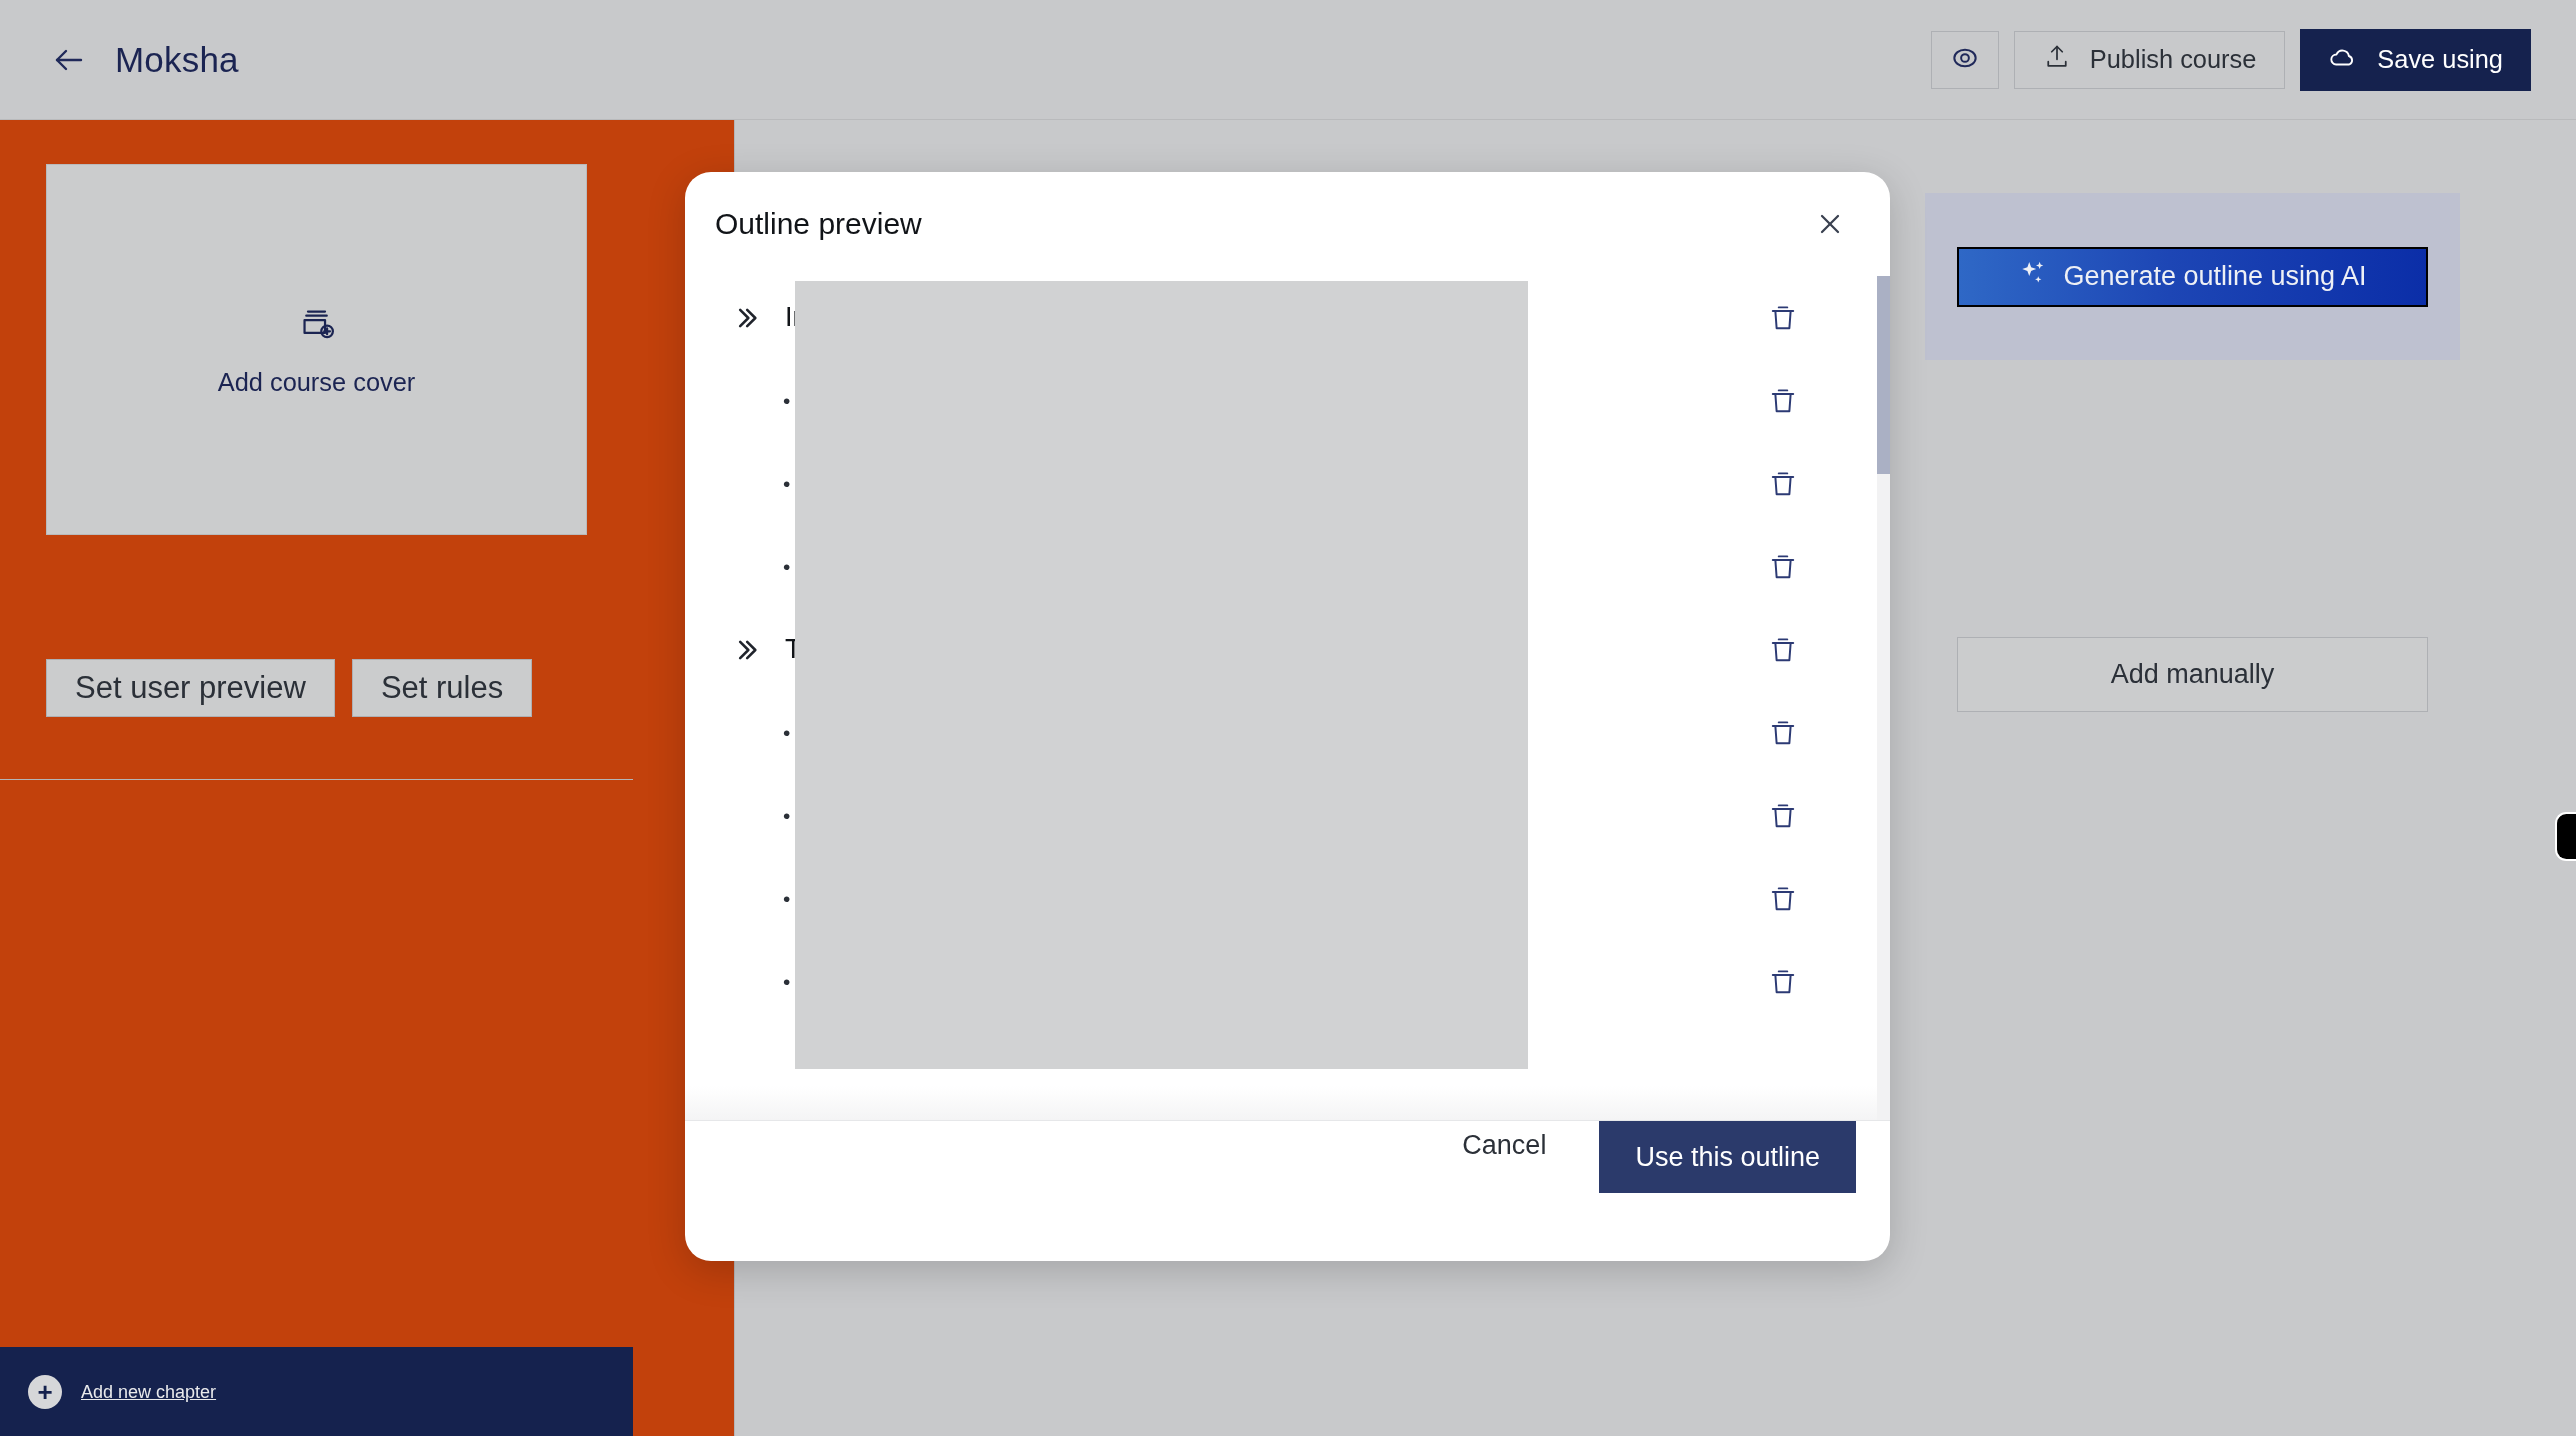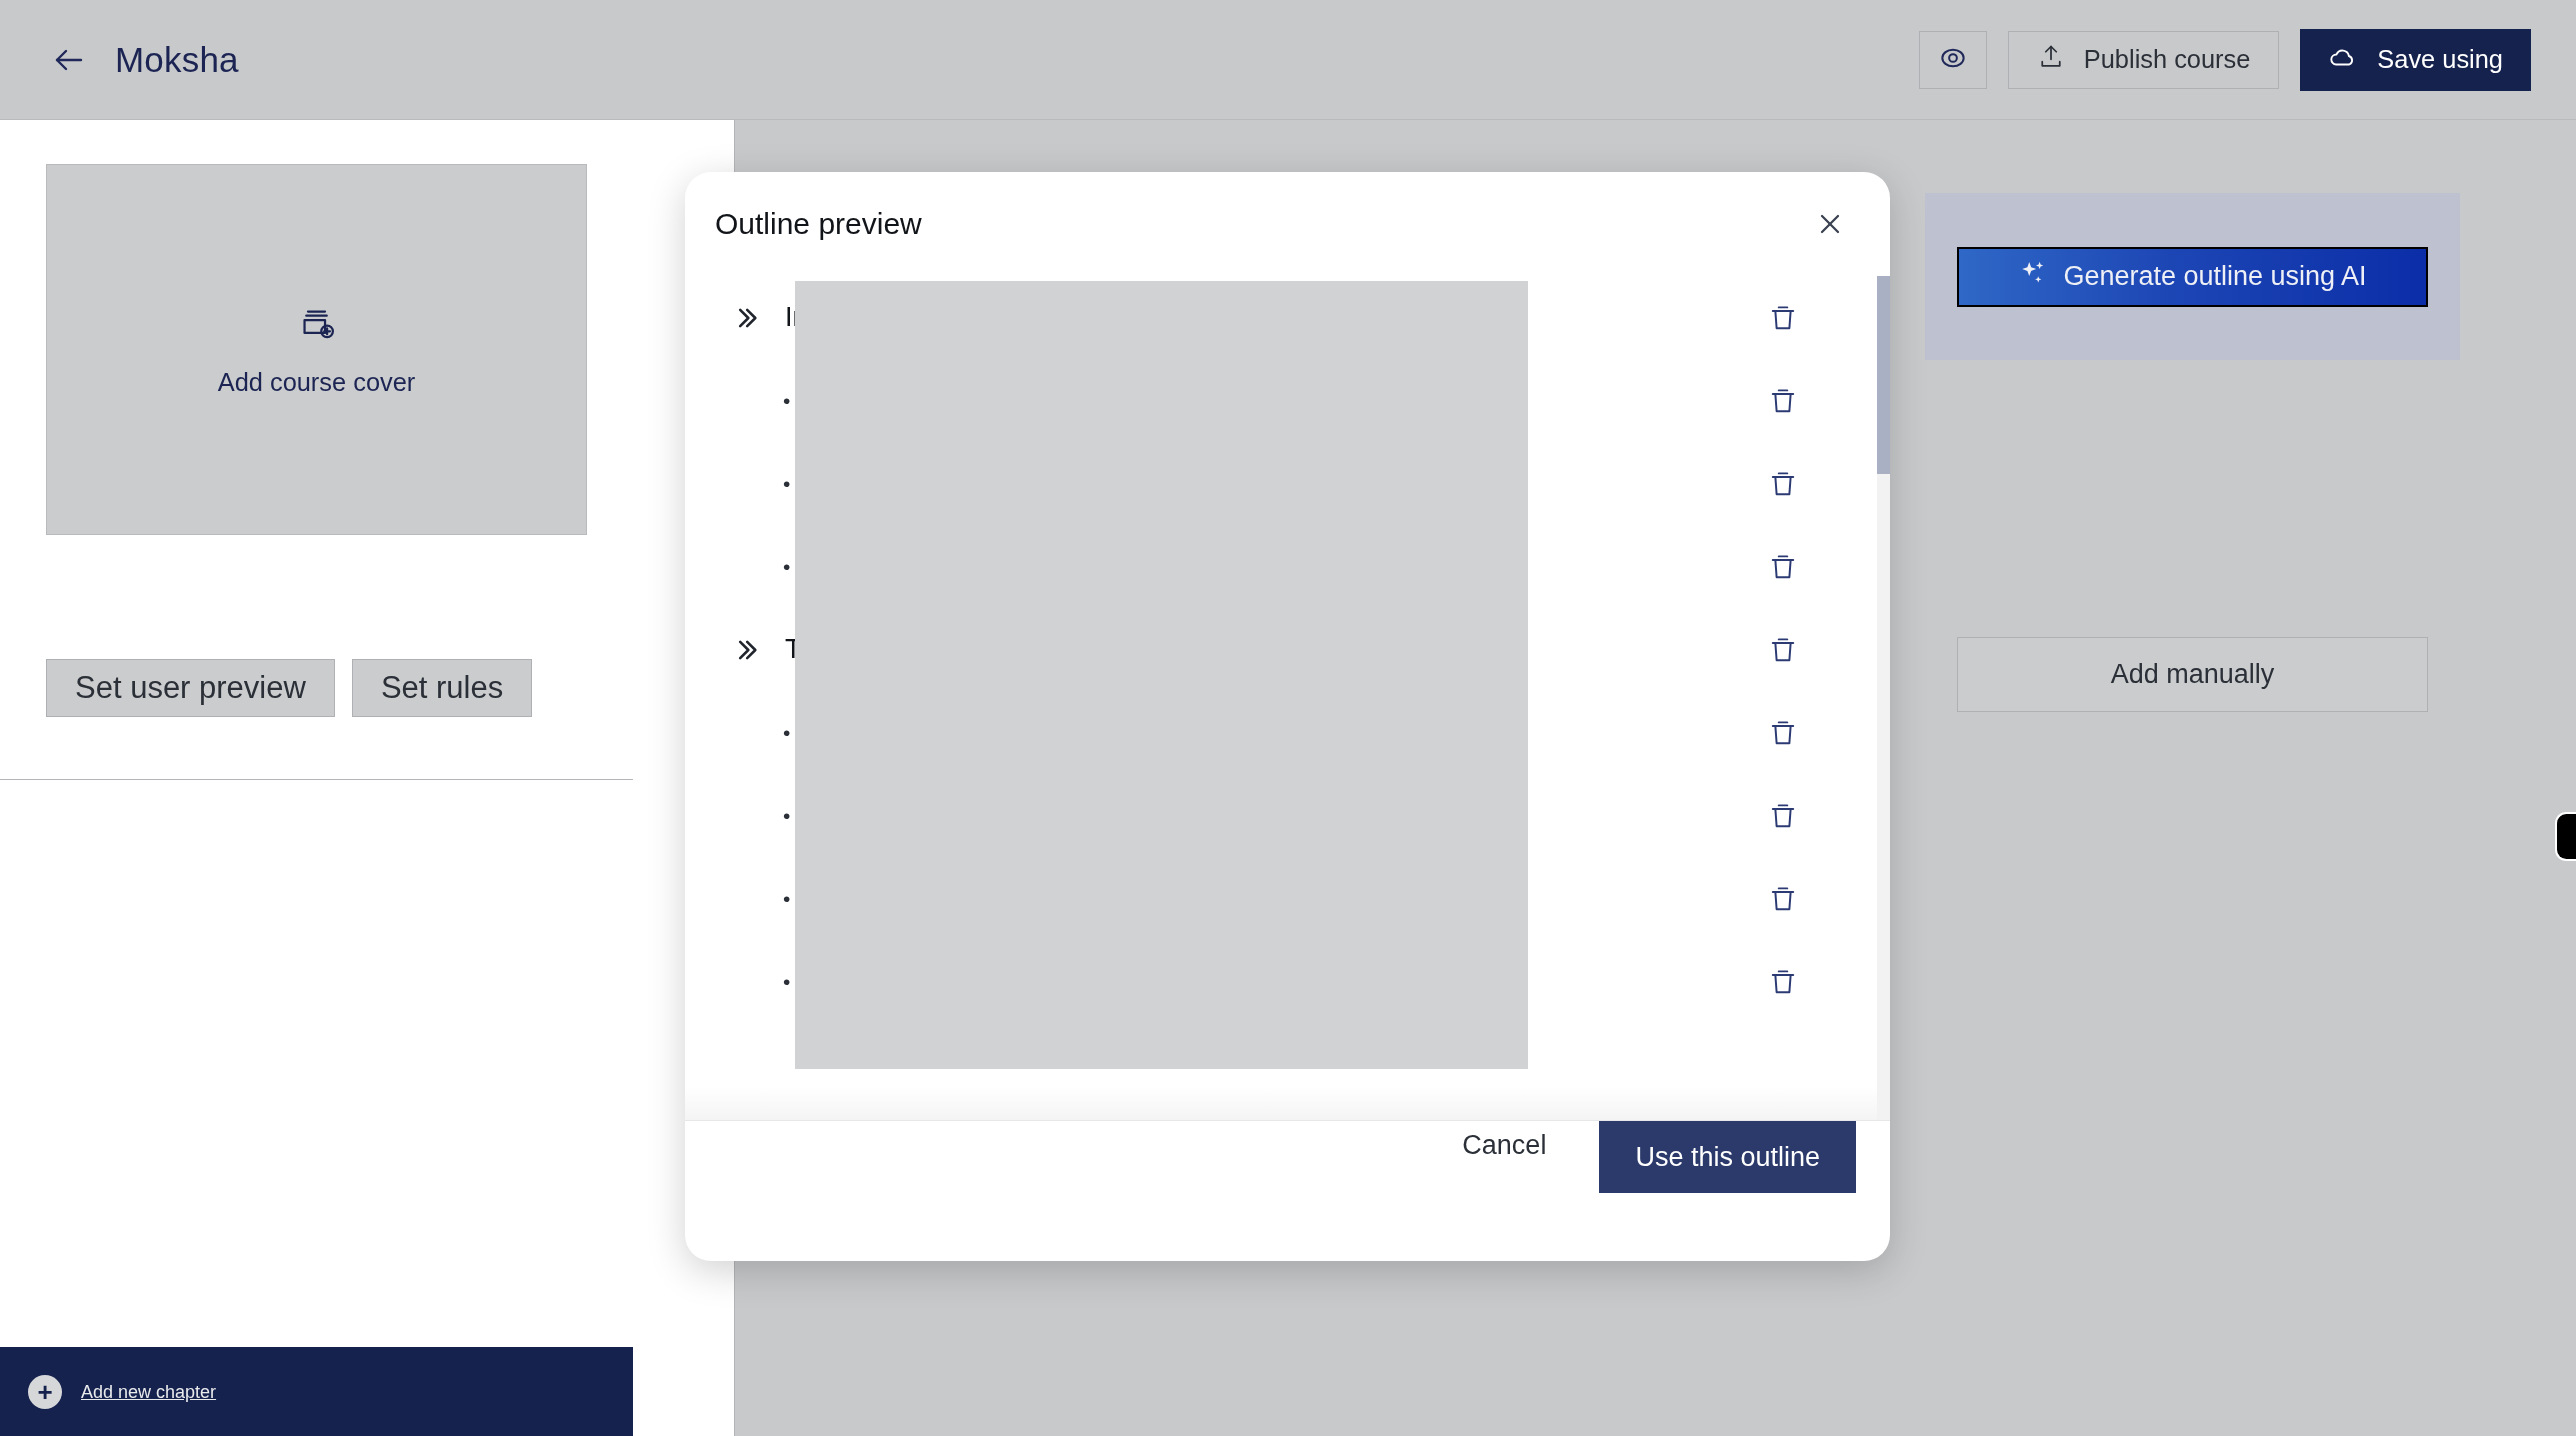--- a/index.html
+++ b/index.html
@@ -23,21 +23,21 @@
     display: flex; align-items: center; justify-content: center;
     color: #20295a; cursor: pointer;
   }
   .course-title {
     margin-left: 26px;
     font-size: 35px; font-weight: 400; color: #1b2452;
     letter-spacing: 0.2px;
   }
   .topbar-right {
     margin-left: auto; margin-right: 45px;
-    display: flex; align-items: center; gap: 21px;
+    display: flex; align-items: center; gap: 15px;
   }
   .icon-btn {
     width: 68px; height: 58px;
     border: 0.9px solid #aeb0b4; background: transparent;
     display: flex; align-items: center; justify-content: center;
     color: #20295a; cursor: pointer;
   }
   .publish-btn {
     height: 58px; padding: 0 28px;
     border: 0.9px solid #aeb0b4; background: transparent;
@@ -50,21 +50,21 @@
     background: #15224e; border: none;
     display: flex; align-items: center; gap: 19px;
     font-size: 25.4px; color: #ffffff; cursor: pointer;
     font-family: "Liberation Sans", sans-serif;
   }
 
   
   .sidebar {
     position: absolute; left: 0; top: 120px;
     width: 735px; height: 1317px;
-    background: #ffffff;
+    background: #c2410c;
     border-right: 0.9px solid #b4b5b8;
   }
   .cover-card {
     position: absolute; left: 46px; top: 44px;
     width: 541px; height: 371px;
     background: #cbcccd; border: 0.9px solid #b9babc;
     display: flex; flex-direction: column;
     align-items: center; justify-content: center; gap: 21px;
     cursor: pointer;
   }

